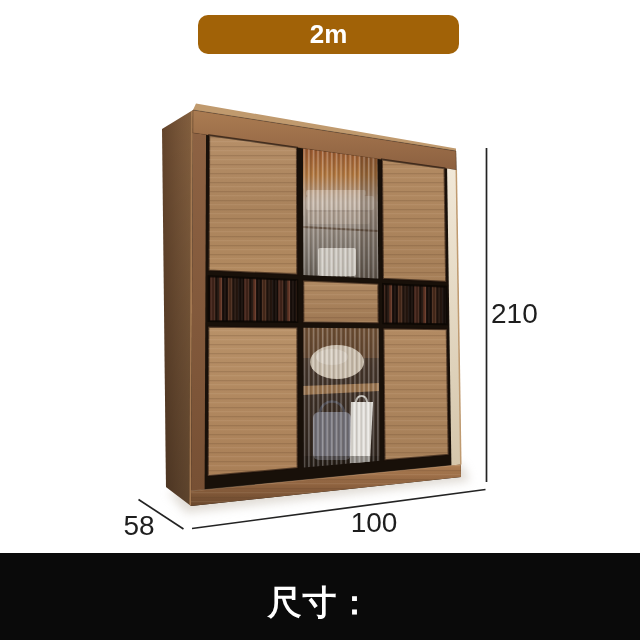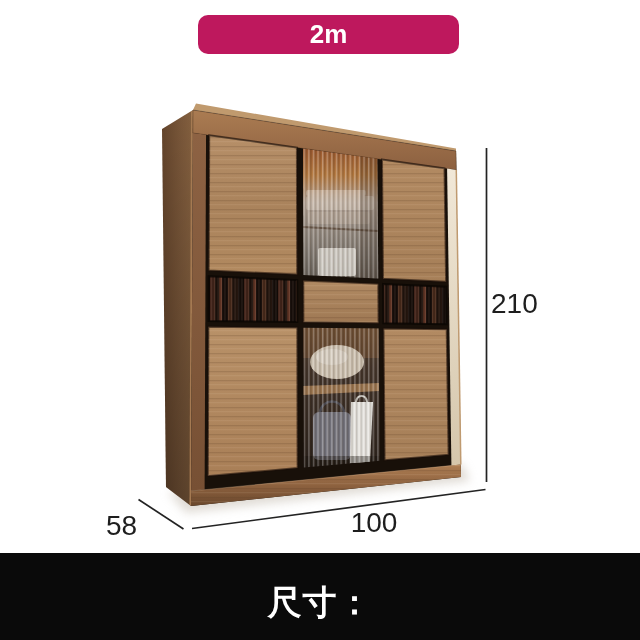--- a/index.html
+++ b/index.html
@@ -5,26 +5,26 @@
   html,body{margin:0;padding:0;background:#fff;}
   #stage{
     position:relative;width:640px;height:640px;background:#ffffff;overflow:hidden;
     font-family:"Liberation Sans","DejaVu Sans",sans-serif;
   }
   #stage svg{position:absolute;left:0;top:0;}
   .dim-label{
     position:absolute;color:#1e1e1e;font-size:28px;font-weight:500;
     font-family:"Liberation Sans","DejaVu Sans",sans-serif;line-height:1;
   }
-  #height-label{left:491px;top:290px;}
+  #height-label{left:491px;top:300px;}
   #width-label{left:338px;top:509px;width:72px;text-align:center;}
-  #depth-label{left:106px;top:512px;width:50px;text-align:left;}
+  #depth-label{left:114px;top:512px;width:50px;text-align:center;}
   #title-banner{
     position:absolute;left:198px;top:15px;width:261px;height:39px;border-radius:10px;
-    background:#be185d;color:#ffffff;display:flex;align-items:center;justify-content:center;
+    background:#a16207;color:#ffffff;display:flex;align-items:center;justify-content:center;
     gap:46px;font-weight:700;flex-direction:column;
   }
   #title-banner .size-tag{font-size:26px;}
   #title-banner .product-name{font-size:27px;letter-spacing:2px;}
   #size-banner{
     position:absolute;left:0;top:553px;width:640px;height:87px;background:#0a0a0a;
     color:#ffffff;display:flex;justify-content:center;align-items:flex-start;
     padding-top:0;box-sizing:border-box;font-weight:700;
   }
   #size-banner .inner{display:flex;gap:16px;margin-top:27px;align-items:flex-end;}

